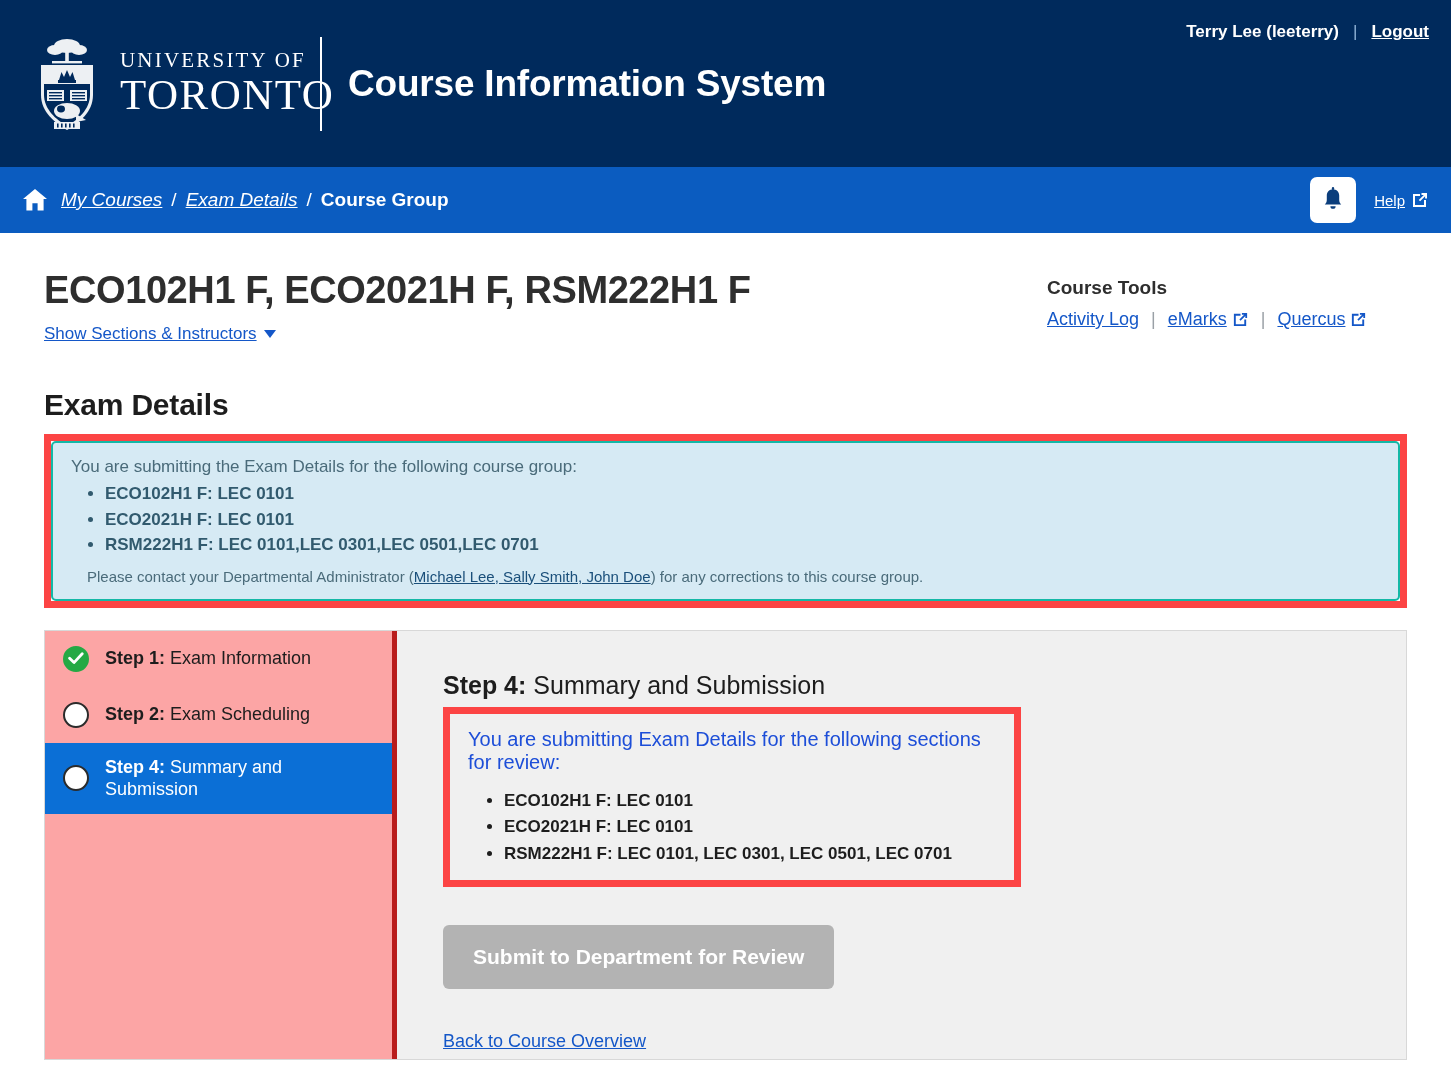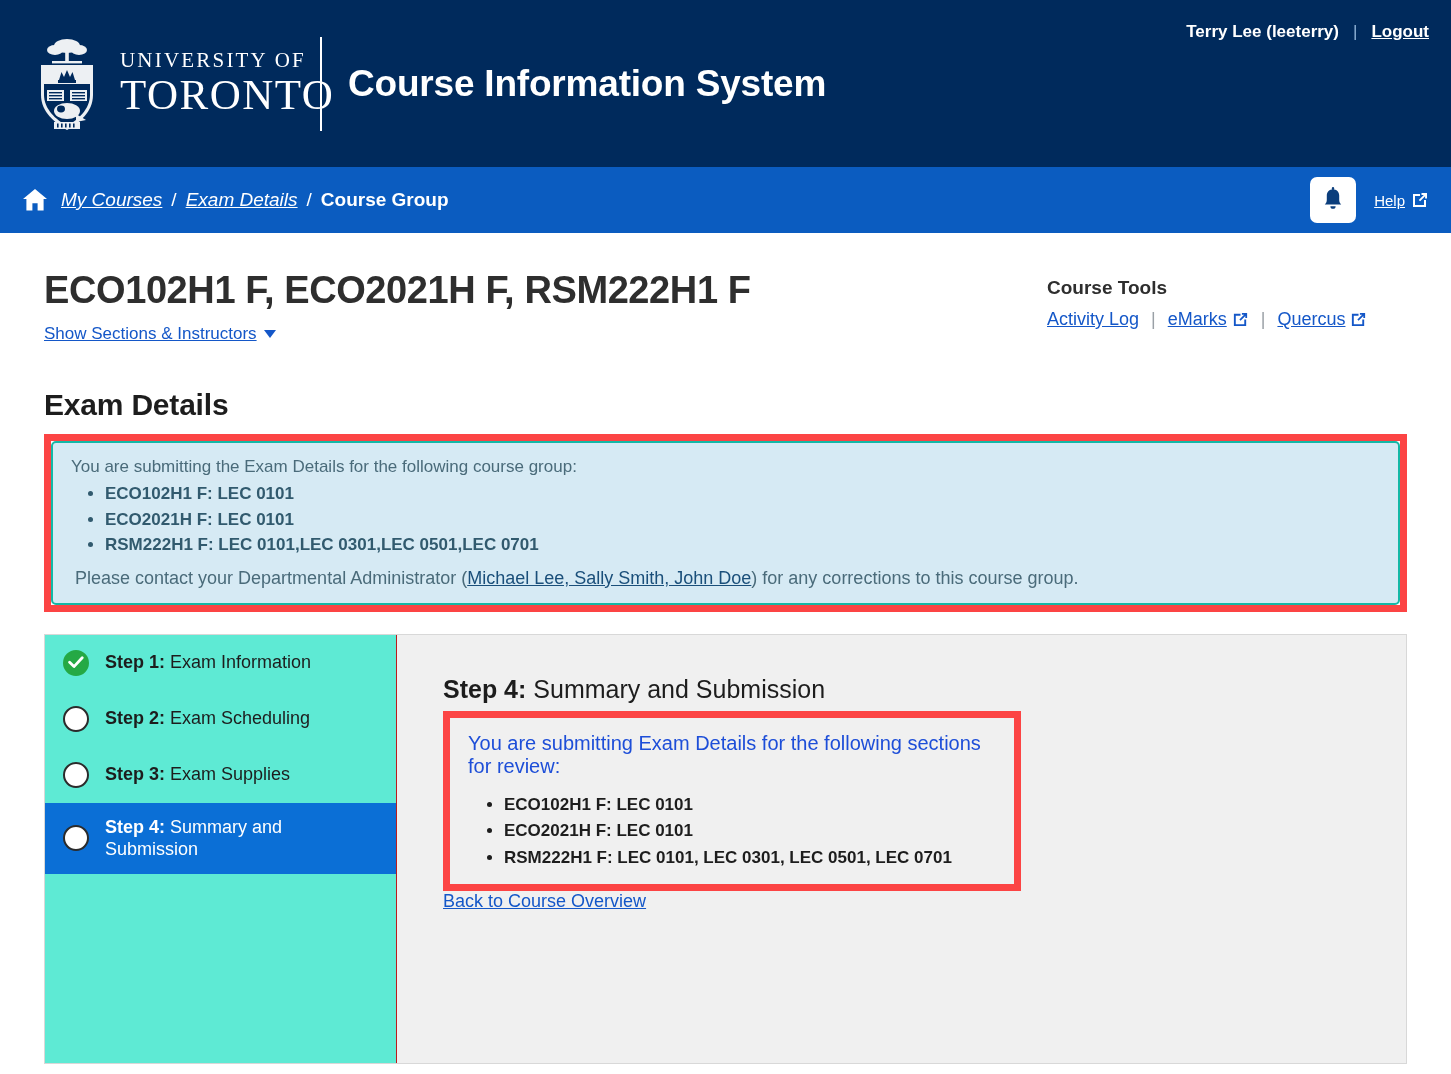--- a/index.html
+++ b/index.html
@@ -126,34 +126,34 @@
     background: #d6eaf4;
     border: 2px solid #14b8a6;
     border-radius: 5px;
     padding: 14px 18px 14px 18px;
   }
   .alert-lead { color: #4a6b7a; font-size: 17px; margin: 0 0 2px 0; }
   .alert ul { margin: 4px 0 10px 0; padding-left: 34px; }
   .alert ul li {
     color: #315a6e; font-size: 17px; font-weight: bold; line-height: 1.5;
   }
-  .alert-foot { color: #4a6b7a; font-size: 18px; margin: 4px 0 0 4px; }
+  .alert-foot { color: #4a6b7a; font-size: 15px; margin: 4px 0 0 16px; }
   .alert-foot a { color: #1a4f7a; text-decoration: underline; }
 
   
   .wizard {
     display: flex;
     margin-top: 22px;
     border: 1px solid #d8d8d8;
     height: 430px;
   }
   .steps {
     width: 352px; flex: 0 0 352px;
-    background: #5eead4;
-    border-right: 1px solid #b91c1c;
+    background: #fca5a5;
+    border-right: 5px solid #b91c1c;
   }
   .step {
     display: flex; align-items: center; gap: 16px;
     padding: 13px 16px 13px 18px;
     min-height: 56px;
     cursor: pointer;
   }
   .step-label { font-size: 18px; color: #1d1d1d; line-height: 1.25; }
   .step-label b { font-weight: bold; }
   .step.active { background: #0b6fd6; }
@@ -193,21 +193,21 @@
     margin-top: 38px;
     background: #b3b3b3;
     color: #ffffff;
     border: none; border-radius: 6px;
     font-size: 21px; font-weight: bold;
     padding: 20px 30px;
     font-family: "Liberation Sans", sans-serif;
     cursor: default;
   }
   .back-link {
-    display: inline-block; 
+    display: inline-block; margin-top: 42px;
     color: #1457c8; font-size: 18px; text-decoration: underline;
   }
 </style>
 </head>
 <body>
 
 <div class="top-header">
   <div class="crest-wrap">
     <svg class="crest" viewBox="0 0 78 96">
       <g fill="#ffffff" opacity="0.93">
@@ -356,24 +356,20 @@
             </svg>
         </span>
         <span class="step-label"><b>Step 1:</b><span> Exam Information</span></span>
       </div>
 
       <div class="step">
         <span class="bullet"></span>
         <span class="step-label"><b>Step 2:</b><span> Exam Scheduling</span></span>
       </div>
 
-      <div class="step">
-        <span class="bullet"></span>
-        <span class="step-label"><b>Step 3:</b><span> Exam Supplies</span></span>
-      </div>
 
       <div class="step active">
         <span class="bullet"></span>
         <span class="step-label"><b>Step 4:</b><span> Summary and Submission</span></span>
       </div>
 
     </div>
 
     <div class="panel">
       <h3 class="panel-heading"><b>Step 4:</b><span> Summary and Submission</span></h3>
@@ -382,17 +378,20 @@
         <div class="summary-inner">
           <p class="summary-lead">You are submitting Exam Details for the following sections for review:</p>
           <ul>
             <li>ECO102H1 F: LEC 0101</li>
             <li>ECO2021H F: LEC 0101</li>
             <li>RSM222H1 F: LEC 0101, LEC 0301, LEC 0501, LEC 0701</li>
           </ul>
         </div>
       </div>
 
+      <div>
+        <button class="submit-btn" disabled="">Submit to Department for Review</button>
+      </div>
       <a class="back-link" href="#">Back to Course Overview</a>
     </div>
   </div>
 
 </div>
 
 </body></html>

